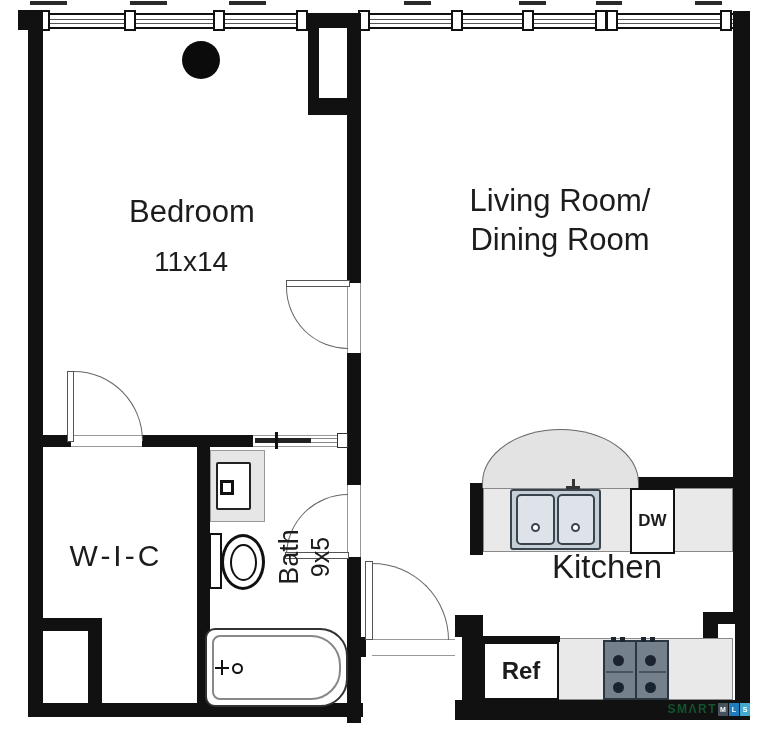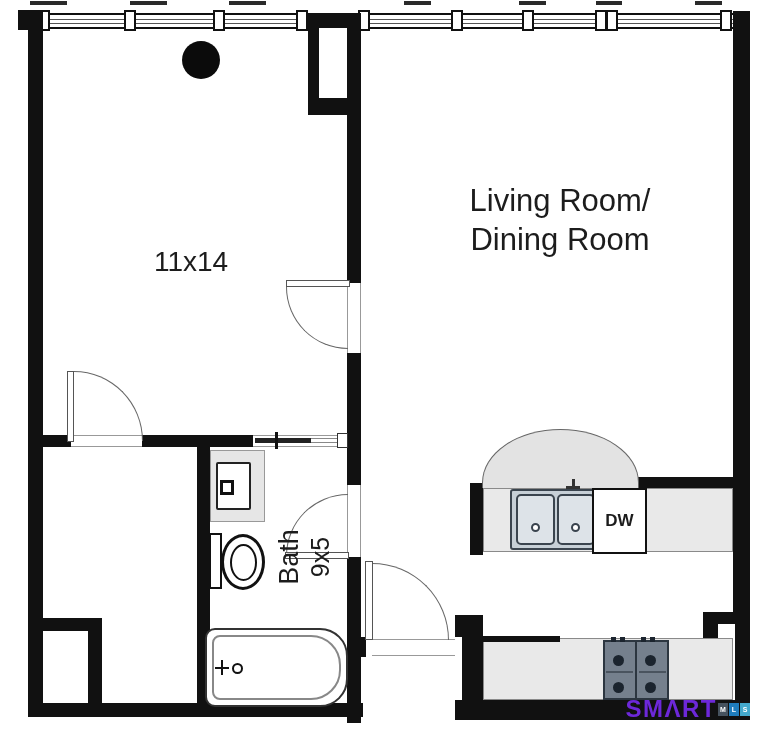--- a/index.html
+++ b/index.html
@@ -130,54 +130,60 @@
   <div class="fix" style="left:483px;top:488px;width:250px;height:64px;background:#e9e9e9;border:1px solid #8a8a8a;"></div>
 
   <div class="fix" style="left:510px;top:489px;width:91px;height:61px;background:#c6cfd6;border:2px solid #3a444e;border-radius:3px;"></div>
   <div class="fix" style="left:516px;top:494px;width:39px;height:51px;background:#dde3e8;border:2px solid #3a444e;border-radius:5px;"></div>
   <div class="fix" style="left:557px;top:494px;width:38px;height:51px;background:#dde3e8;border:2px solid #3a444e;border-radius:5px;"></div>
   <div class="fix" style="left:531px;top:523px;width:9px;height:9px;background:#fff;border:2px solid #3a444e;border-radius:50%;"></div>
   <div class="fix" style="left:571px;top:523px;width:9px;height:9px;background:#fff;border:2px solid #3a444e;border-radius:50%;"></div>
   <div class="fix" style="left:566px;top:486px;width:14px;height:2.5px;background:#333;"></div>
   <div class="fix" style="left:572px;top:479px;width:2.5px;height:9px;background:#333;"></div>
 
-  <div class="fix" style="left:592px;top:488px;width:55px;height:66px;background:#fff;border:2.5px solid #111;display:flex;align-items:center;justify-content:center;">
+  <div class="fix" style="left:630px;top:488px;width:45px;height:66px;background:#fff;border:2.5px solid #111;display:flex;align-items:center;justify-content:center;">
     <span class="lbl" style="position:static;font-size:17px;font-weight:bold;">DW</span>
   </div>
 
   <div class="fix" style="left:483px;top:638px;width:250px;height:62px;background:#e9e9e9;border:1px solid #8a8a8a;"></div>
   <div class="fix" style="left:468px;top:636px;width:92px;height:6px;background:#111;"></div>
+  <div class="fix" style="left:483px;top:642px;width:76px;height:58px;background:#fff;border:2.5px solid #111;display:flex;align-items:center;justify-content:center;">
+    <span class="lbl" style="position:static;font-size:24px;font-weight:bold;">Ref</span>
+  </div>
 
   <div class="fix" style="left:603px;top:640px;width:66px;height:60px;background:#75808d;border:2px solid #2c3640;"></div>
   <div class="fix" style="left:635px;top:642px;width:2px;height:56px;background:#2c3640;"></div>
   <div class="fix" style="left:606px;top:671px;width:27px;height:2px;background:#4a545f;"></div>
   <div class="fix" style="left:639px;top:671px;width:27px;height:2px;background:#4a545f;"></div>
   <div class="fix" style="left:613px;top:655px;width:11px;height:11px;background:#1b242e;border-radius:50%;"></div>
   <div class="fix" style="left:645px;top:655px;width:11px;height:11px;background:#1b242e;border-radius:50%;"></div>
   <div class="fix" style="left:613px;top:682px;width:11px;height:11px;background:#1b242e;border-radius:50%;"></div>
   <div class="fix" style="left:645px;top:682px;width:11px;height:11px;background:#1b242e;border-radius:50%;"></div>
   <div class="fix" style="left:611px;top:637px;width:5px;height:5px;background:#1b242e;"></div>
   <div class="fix" style="left:620px;top:637px;width:5px;height:5px;background:#1b242e;"></div>
   <div class="fix" style="left:641px;top:637px;width:5px;height:5px;background:#1b242e;"></div>
   <div class="fix" style="left:650px;top:637px;width:5px;height:5px;background:#1b242e;"></div>
 
+  <div class="lbl" style="left:72px;top:194px;width:240px;font-size:31px;">Bedroom</div>
   <div class="lbl" style="left:91px;top:246px;width:200px;font-size:28px;">11x14</div>
 
   <div class="lbl" style="left:420px;top:181px;width:280px;font-size:31px;line-height:39px;">
     <div>Living Room/</div>
     <div>Dining Room</div>
   </div>
 
+  <div class="lbl" style="left:26px;top:539px;width:180px;font-size:30px;letter-spacing:3px;">W-I-C</div>
 
   <div class="lbl" style="left:246px;top:525px;width:120px;height:64px;transform:rotate(-90deg);line-height:31px;">
     <div style="font-size:27px;">Bath</div>
     <div style="font-size:25px;">9x5</div>
   </div>
 
+  <div class="lbl" style="left:487px;top:548px;width:240px;font-size:33px;">Kitchen</div>
 
   <div class="abs" style="left:610px;top:699px;width:140px;height:20px;display:flex;align-items:center;justify-content:flex-end;">
-    <span style="color:#6d28d9;font-size:24px;font-weight:bold;letter-spacing:1.5px;line-height:20px;">SMΛRT</span>
+    <span style="color:#14532d;font-size:12px;font-weight:bold;letter-spacing:1.5px;line-height:20px;">SMΛRT</span>
     <span class="badge" style="background-color: rgb(70, 82, 94);">M</span>
     <span class="badge" style="background-color: rgb(31, 125, 189);">L</span>
     <span class="badge" style="background-color: rgb(68, 170, 205);">S</span>
   </div>
 
 </div>
 
 </body></html>

